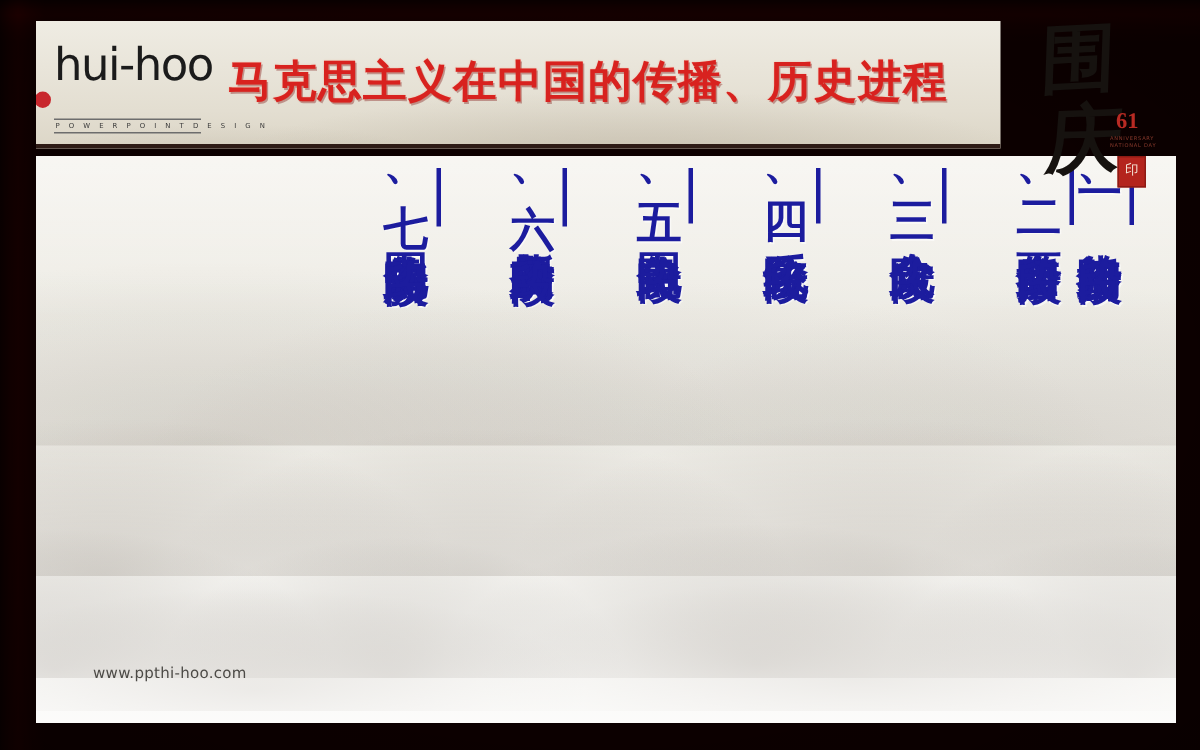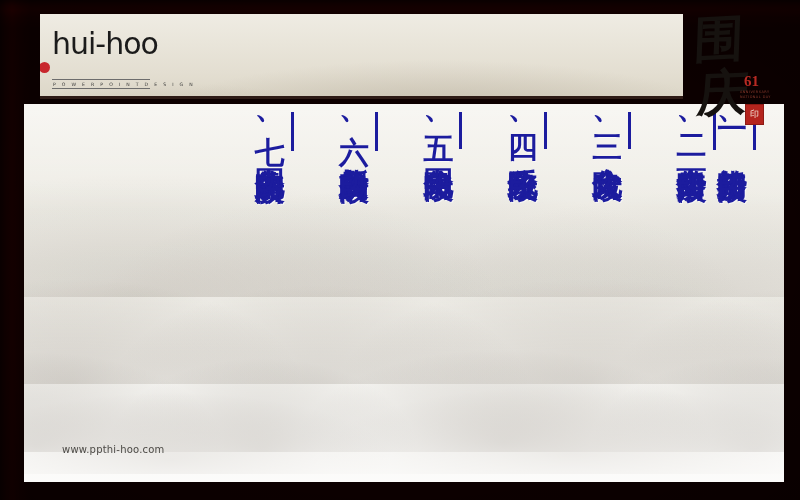--- a/index.html
+++ b/index.html
@@ -34,21 +34,21 @@
     position: absolute;
     inset: 0;
     background:
       radial-gradient(ellipse at 50% 50%, rgba(255,255,255,0.06) 0%, rgba(0,0,0,0.0) 40%, rgba(0,0,0,0.35) 100%);
     pointer-events: none;
   }
 
   
   #header {
     position: absolute;
-    left: 40px;
+    left: 24px;
     top: 14px;
     width: 643px;
     height: 85px;
     background: linear-gradient(180deg, #efece3 0%, #e9e5da 35%, #e3ded1 70%, #dcd6c7 100%);
     overflow: hidden;
   }
   #header::after {
     content: "";
     position: absolute;
     left: 0; right: 0; bottom: 0;
@@ -306,20 +306,21 @@
 
   <div id="header">
     <div id="header-wash"></div>
 
     <div id="logo">
       <div id="logo-word">hui-hoo</div>
       <div id="logo-dot"></div>
       <div id="logo-sub">P O W E R P O I N T   D E S I G N</div>
     </div>
 
+    <div id="title">马克思主义在中国的传播、历史进程</div>
   </div>
 
   <div id="seal-block">
     <div class="calli" id="calli-1">围</div>
     <div class="calli" id="calli-2">庆</div>
     <div id="seal-num">61</div>
     <div id="seal-num-sub">ANNIVERSARY NATIONAL DAY</div>
     <div id="seal-stamp">印</div>
   </div>
 

